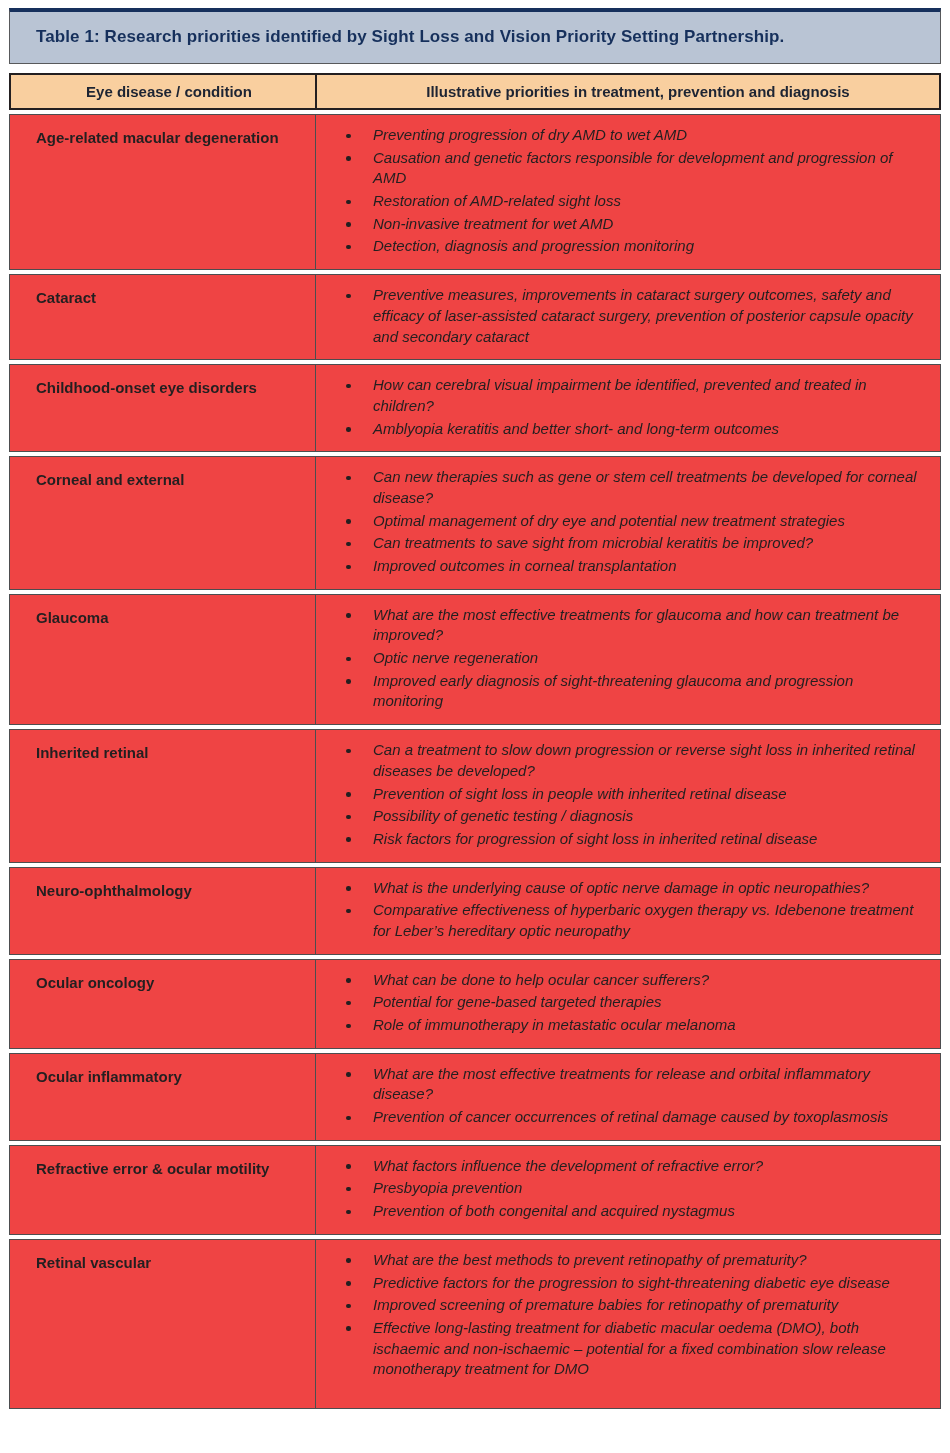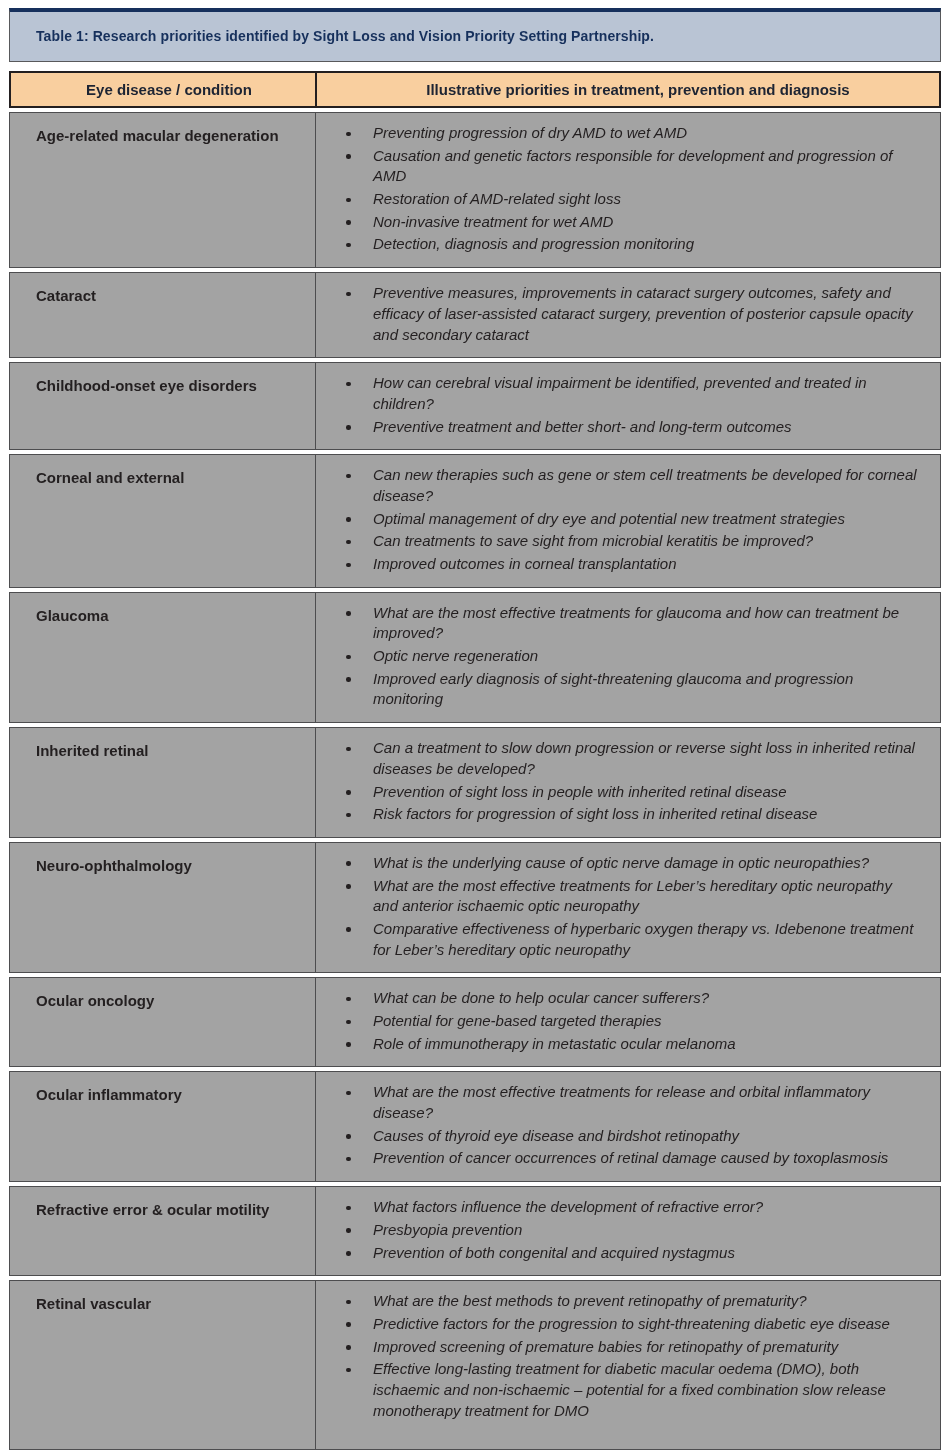--- a/index.html
+++ b/index.html
@@ -25,21 +25,21 @@
   }
   
   .title-bar {
     background: var(--title-bg);
     border: 1px solid #58595b;
     border-top: 4px solid var(--navy);
     padding: 15px 26px 16px 26px;
     margin-bottom: 9px;
   }
   .title-bar .title-text {
-    font-size: 14px;
+    font-size: 17px;
     font-weight: bold;
     color: var(--navy);
     letter-spacing: 0.1px;
   }
   
   .header-row {
     display: flex;
     background: var(--header-bg);
     border: 2px solid var(--border-dark);
     margin-bottom: 4px;
@@ -58,21 +58,21 @@
   }
   .header-row .cell.right {
     flex: 1;
     padding-left: 34px;
   }
   
   .body-row {
     display: flex;
     border: 1.5px solid var(--border-gray);
     margin-bottom: 4px;
-    background: #a3a3a3;
+    background: #ef4444;
   }
   .body-row:last-child { margin-bottom: 0; }
   .body-row .cell.left {
     width: 306px;
     flex: 0 0 306px;
     border-right: 1.5px solid var(--border-gray);
     padding: 13px 14px 10px 26px;
     font-size: 15px;
     font-weight: bold;
     color: var(--text);
@@ -142,21 +142,21 @@
             <ul class="priorities">
               <li>Preventive measures, improvements in cataract surgery outcomes, safety and efficacy of laser-assisted cataract surgery, prevention of posterior capsule opacity and secondary cataract</li>
             </ul>
           </div>
         </div>
         <div class="body-row">
           <div class="cell left">Childhood-onset eye disorders</div>
           <div class="cell right">
             <ul class="priorities">
               <li>How can cerebral visual impairment be identified, prevented and treated in children?</li>
-              <li>Preventive treatment and better short- and long-term outcomes</li>
+              <li>Amblyopia keratitis and better short- and long-term outcomes</li>
             </ul>
           </div>
         </div>
         <div class="body-row">
           <div class="cell left">Corneal and external</div>
           <div class="cell right">
             <ul class="priorities">
               <li>Can new therapies such as gene or stem cell treatments be developed for corneal disease?</li>
               <li>Optimal management of dry eye and potential new treatment strategies</li>
               <li>Can treatments to save sight from microbial keratitis be improved?</li>
@@ -173,50 +173,49 @@
               <li>Improved early diagnosis of sight-threatening glaucoma and progression monitoring</li>
             </ul>
           </div>
         </div>
         <div class="body-row">
           <div class="cell left">Inherited retinal</div>
           <div class="cell right">
             <ul class="priorities">
               <li>Can a treatment to slow down progression or reverse sight loss in inherited retinal diseases be developed?</li>
               <li>Prevention of sight loss in people with inherited retinal disease</li>
+              <li>Possibility of genetic testing / diagnosis</li>
               <li>Risk factors for progression of sight loss in inherited retinal disease</li>
             </ul>
           </div>
         </div>
         <div class="body-row">
           <div class="cell left">Neuro-ophthalmology</div>
           <div class="cell right">
             <ul class="priorities">
               <li>What is the underlying cause of optic nerve damage in optic neuropathies?</li>
-              <li>What are the most effective treatments for Leber’s hereditary optic neuropathy and anterior ischaemic optic neuropathy</li>
               <li>Comparative effectiveness of hyperbaric oxygen therapy vs. Idebenone treatment for Leber’s hereditary optic neuropathy</li>
             </ul>
           </div>
         </div>
         <div class="body-row">
           <div class="cell left">Ocular oncology</div>
           <div class="cell right">
             <ul class="priorities">
               <li>What can be done to help ocular cancer sufferers?</li>
               <li>Potential for gene-based targeted therapies</li>
               <li>Role of immunotherapy in metastatic ocular melanoma</li>
             </ul>
           </div>
         </div>
         <div class="body-row">
           <div class="cell left">Ocular inflammatory</div>
           <div class="cell right">
             <ul class="priorities">
               <li>What are the most effective treatments for release and orbital inflammatory disease?</li>
-              <li>Causes of thyroid eye disease and birdshot retinopathy</li>
               <li>Prevention of cancer occurrences of retinal damage caused by toxoplasmosis</li>
             </ul>
           </div>
         </div>
         <div class="body-row">
           <div class="cell left">Refractive error &amp; ocular motility</div>
           <div class="cell right">
             <ul class="priorities">
               <li>What factors influence the development of refractive error?</li>
               <li>Presbyopia prevention</li>

